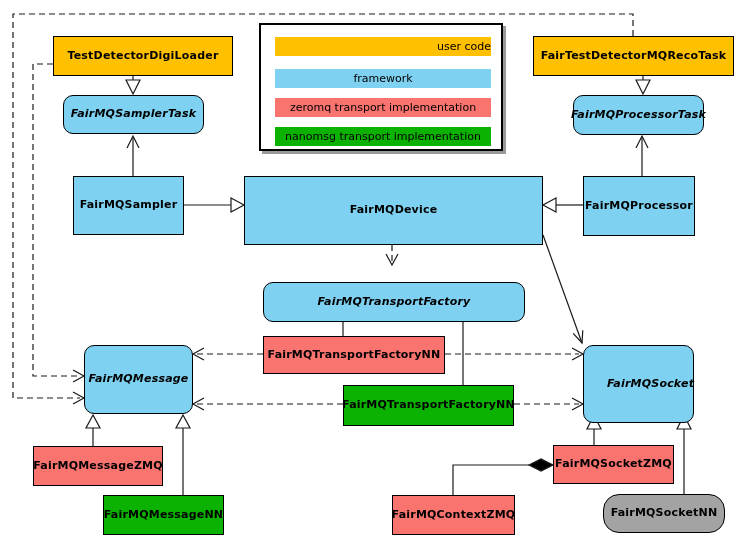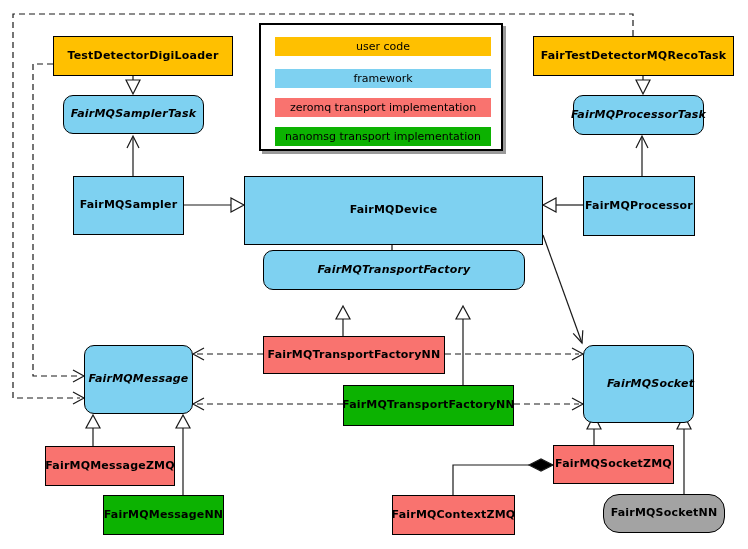--- a/index.html
+++ b/index.html
@@ -111,53 +111,53 @@
   </div>
   <div class="cls abstract" style="left: 573px; top: 95px; width: 131px; height: 40px; background-color: rgb(126, 209, 241);">
     <span>FairMQProcessorTask</span>
   </div>
   <div class="cls" style="left: 583px; top: 176px; width: 112px; height: 60px; background-color: rgb(126, 209, 241);">
     <span>FairMQProcessor</span>
   </div>
   <div class="cls" style="left: 244px; top: 176px; width: 299px; height: 69px; background-color: rgb(126, 209, 241);">
     <span>FairMQDevice</span>
   </div>
-  <div class="cls abstract" style="left: 263px; top: 250px; width: 262px; height: 40px; background-color: rgb(126, 209, 241);">
+  <div class="cls abstract" style="left: 263px; top: 282px; width: 262px; height: 40px; background-color: rgb(126, 209, 241);">
     <span>FairMQTransportFactory</span>
   </div>
   <div class="cls" style="left: 263px; top: 336px; width: 182px; height: 38px; background-color: rgb(249, 115, 111);">
     <span>FairMQTransportFactoryNN</span>
   </div>
   <div class="cls" style="left: 343px; top: 385px; width: 171px; height: 41px; background-color: rgb(12, 178, 1);">
     <span>FairMQTransportFactoryNN</span>
   </div>
   <div class="cls abstract" style="left: 84px; top: 345px; width: 109px; height: 69px; background-color: rgb(126, 209, 241);">
     <span>FairMQMessage</span>
   </div>
   <div class="cls abstract" style="left: 583px; top: 345px; width: 111px; height: 78px; background-color: rgb(126, 209, 241); padding-left: 24px;">
     <span>FairMQSocket</span>
   </div>
-  <div class="cls" style="left: 33px; top: 446px; width: 130px; height: 40px; background-color: rgb(249, 115, 111); margin-left: 12px;">
+  <div class="cls" style="left: 33px; top: 446px; width: 130px; height: 40px; background-color: rgb(249, 115, 111);">
     <span>FairMQMessageZMQ</span>
   </div>
   <div class="cls" style="left: 103px; top: 495px; width: 121px; height: 40px; background-color: rgb(12, 178, 1);">
     <span>FairMQMessageNN</span>
   </div>
   <div class="cls" style="left: 553px; top: 445px; width: 121px; height: 39px; background-color: rgb(249, 115, 111);">
     <span>FairMQSocketZMQ</span>
   </div>
   <div class="cls" style="left: 603px; top: 494px; width: 122px; height: 39px; background-color: #a3a3a3; border-radius: 16px;">
     <span>FairMQSocketNN</span>
   </div>
   <div class="cls" style="left: 392px; top: 495px; width: 123px; height: 40px; background-color: rgb(249, 115, 111);">
     <span>FairMQContextZMQ</span>
   </div>
 
   <div class="legend">
-    <div class="legend-row lr0" style="background-color: rgb(255, 192, 0);">
+    <div class="legend-row lr0" style="background-color: rgb(255, 192, 0); justify-content: flex-end;">
       <span>user code</span>
     </div>
     <div class="legend-row lr1" style="background-color: rgb(126, 209, 241);">
       <span>framework</span>
     </div>
     <div class="legend-row lr2" style="background-color: rgb(249, 115, 111);">
       <span>zeromq transport implementation</span>
     </div>
     <div class="legend-row lr3" style="background-color: rgb(12, 178, 1);">
       <span>nanomsg transport implementation</span>

